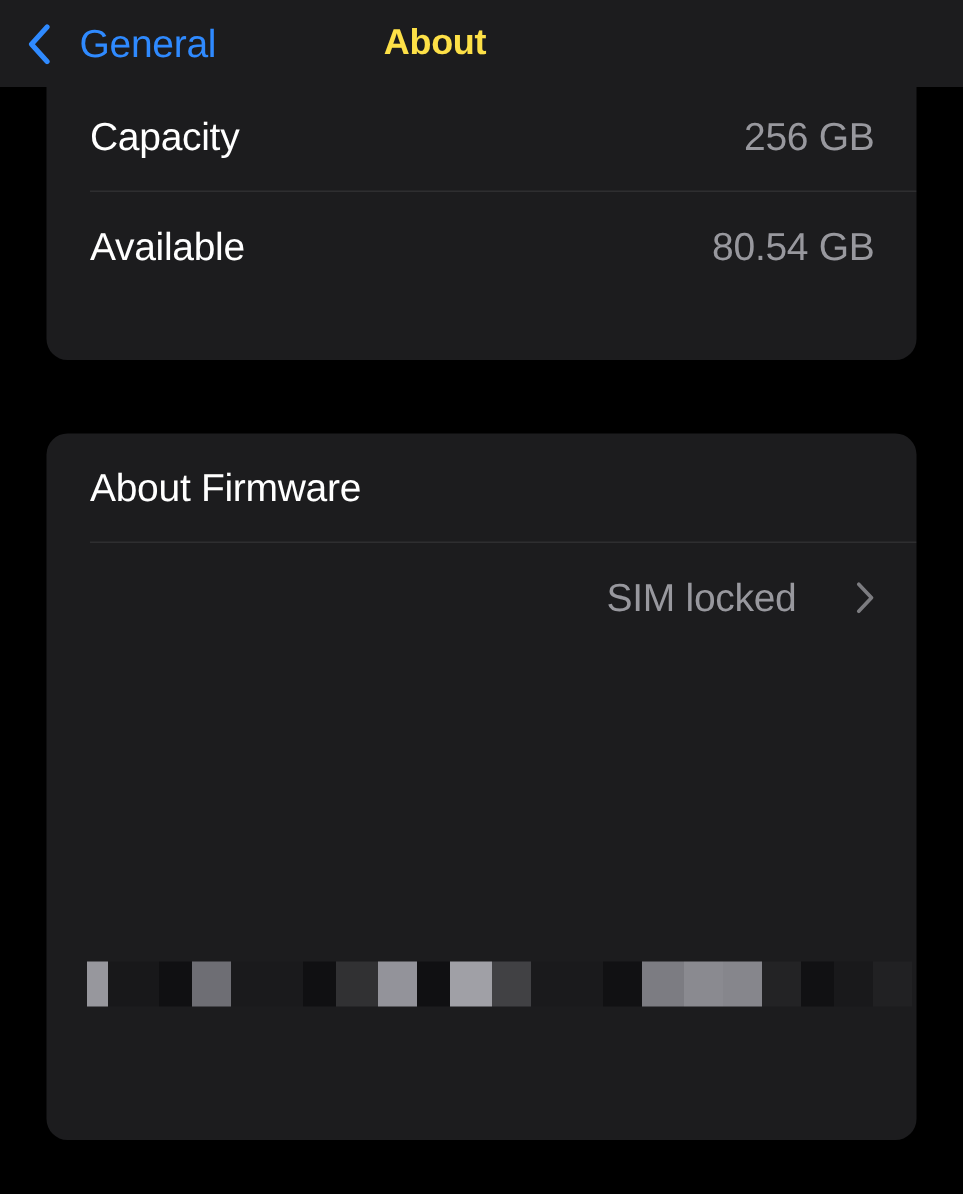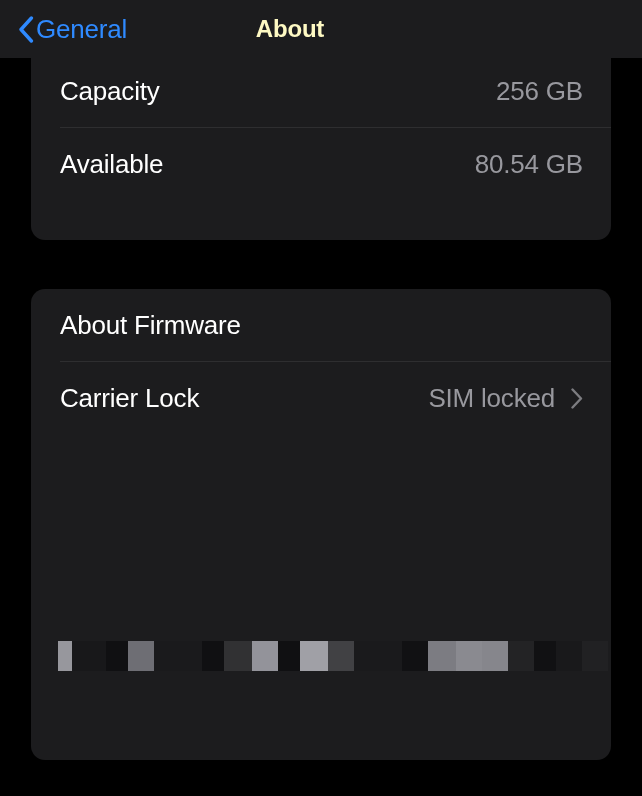--- a/index.html
+++ b/index.html
@@ -12,37 +12,37 @@
   .screen { position:relative; width:642px; height:796px; background:#000; }
 
   
   .navbar {
     position:absolute; top:0; left:0; width:642px; height:58px;
     background:#1c1c1e;
     z-index:20;
   }
   .nav-back {
     position:absolute; left:18px; top:0; height:58px;
-    display:flex; align-items:center; gap:2px;
+    display:flex; align-items:center; gap:19px;
     cursor:pointer;
   }
   .chev-back {
     width:16px; height:27px; flex:none;
     display:block;
   }
   .nav-back-label {
     color:#2f8aff;
     font-size:26px;
     letter-spacing:-0.2px;
     line-height:1;
   }
   .nav-title {
     position:absolute; left:0; top:0; width:580px; height:58px;
     display:flex; align-items:center; justify-content:center;
-    color:#fef9c3; font-size:24px; font-weight:bold;
+    color:#fde047; font-size:24px; font-weight:bold;
     letter-spacing:-0.2px;
     pointer-events:none;
   }
 
   
   .content { position:absolute; left:0; top:0; width:642px; height:796px; }
 
   .card {
     position:absolute;
     left:31px; width:580px;
@@ -51,20 +51,21 @@
     overflow:hidden;
   }
   #card-storage { top:-18px; height:258px; }
   #card-device  { top:289px; height:471px; }
 
   .row {
     position:relative;
     height:73px;
     display:flex; align-items:center;
     padding:0 28px 0 29px;
+    gap:24px;
   }
   .row.tall { height:100px; align-items:flex-start; padding-top:14px; flex-direction:column; }
 
   .row-label {
     color:#ffffff;
     font-size:26px;
     letter-spacing:-0.2px;
     white-space:nowrap;
   }
   .row-spacer { flex:1 1 auto; }
@@ -132,21 +133,20 @@
 
       <div class="row">
         <span class="row-label">About Firmware</span>
         <span class="row-spacer"></span>
         <div class="sep"></div>
       </div>
 
 
 
       <div class="row">
-        <span class="row-label">Carrier Lock</span>
         <span class="row-spacer"></span>
         <span class="row-value">SIM locked</span>
         <svg class="chev-right" viewBox="0 0 12 21">
           <path d="M1.5 1.5 L10 10.5 L1.5 19.5" fill="none" stroke="#7c7c80" stroke-width="2.4" stroke-linecap="round" stroke-linejoin="round"></path>
         </svg>
       </div>
 
     </div>
 
     <div class="mosaic-eid" id="mosaic-eid">

